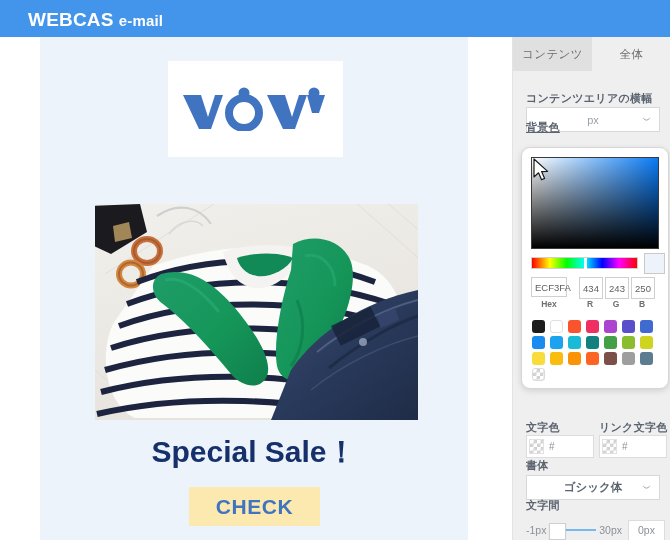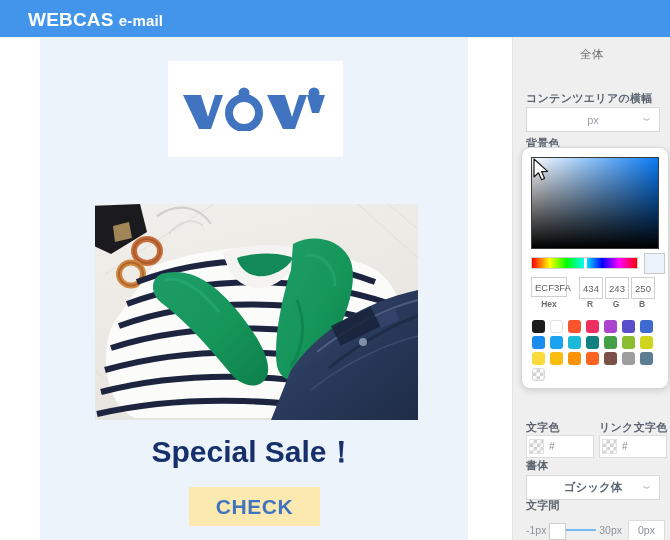--- a/index.html
+++ b/index.html
@@ -83,21 +83,21 @@
     font-size:11.5px;color:#606060;letter-spacing:.4px;
     font-family:"Liberation Sans","DejaVu Sans",sans-serif;
   }
   .tab.active{background:#e0e0e0;color:#6b6b6b;}
   .tab.inactive{background:#efefef;color:#6b6b6b;}
 
   .field-label{
     position:absolute;font-size:11px;color:#5b6470;font-weight:bold;letter-spacing:.3px;
   }
   .lbl-width{left:13px;top:54px;}
-  .lbl-bg{left:13px;top:99px;text-decoration:underline;}
+  .lbl-bg{left:13px;top:83px;text-decoration:underline;}
   .lbl-textcolor{left:13px;top:383px;}
   .lbl-linkcolor{left:86px;top:383px;}
   .lbl-font{left:13px;top:421px;text-align:right;}
   .lbl-kerning{left:13px;top:461px;}
 
   .select{
     position:absolute;background:#fff;border:1px solid #d8d8d8;
     height:23px;display:flex;align-items:center;justify-content:center;
     font-size:11px;color:#9aa2ac;
   }
@@ -314,20 +314,21 @@
       <div class="check-btn">
         <span>CHECK</span>
       </div>
     </div>
     <div class="canvas-right-gap"></div>
   </div>
 
   <div class="panel">
 
     <div class="tabs">
+      <div class="tab active">コンテンツ</div>
       <div class="tab inactive">全体</div>
     </div>
 
     <div class="field-label lbl-width">コンテンツエリアの横幅</div>
     <div class="select select-width">
       <span>px</span>
       <span class="chev">
         <svg width="9" height="9" viewBox="0 0 12 12">
             <path d="M2,4.5 Q6,9.5 10,4.5" fill="none" stroke="#9aa2ac" stroke-width="1.3" stroke-linecap="round"></path>
           </svg>

